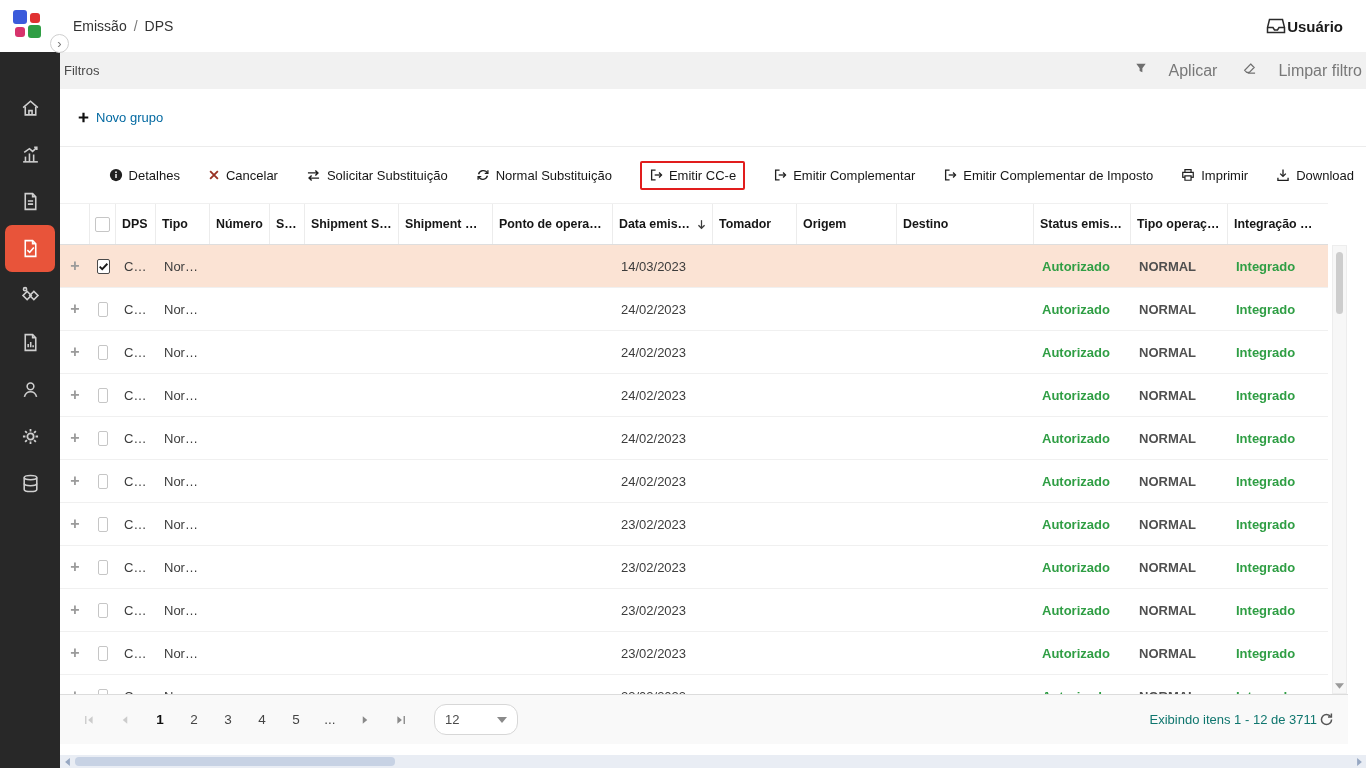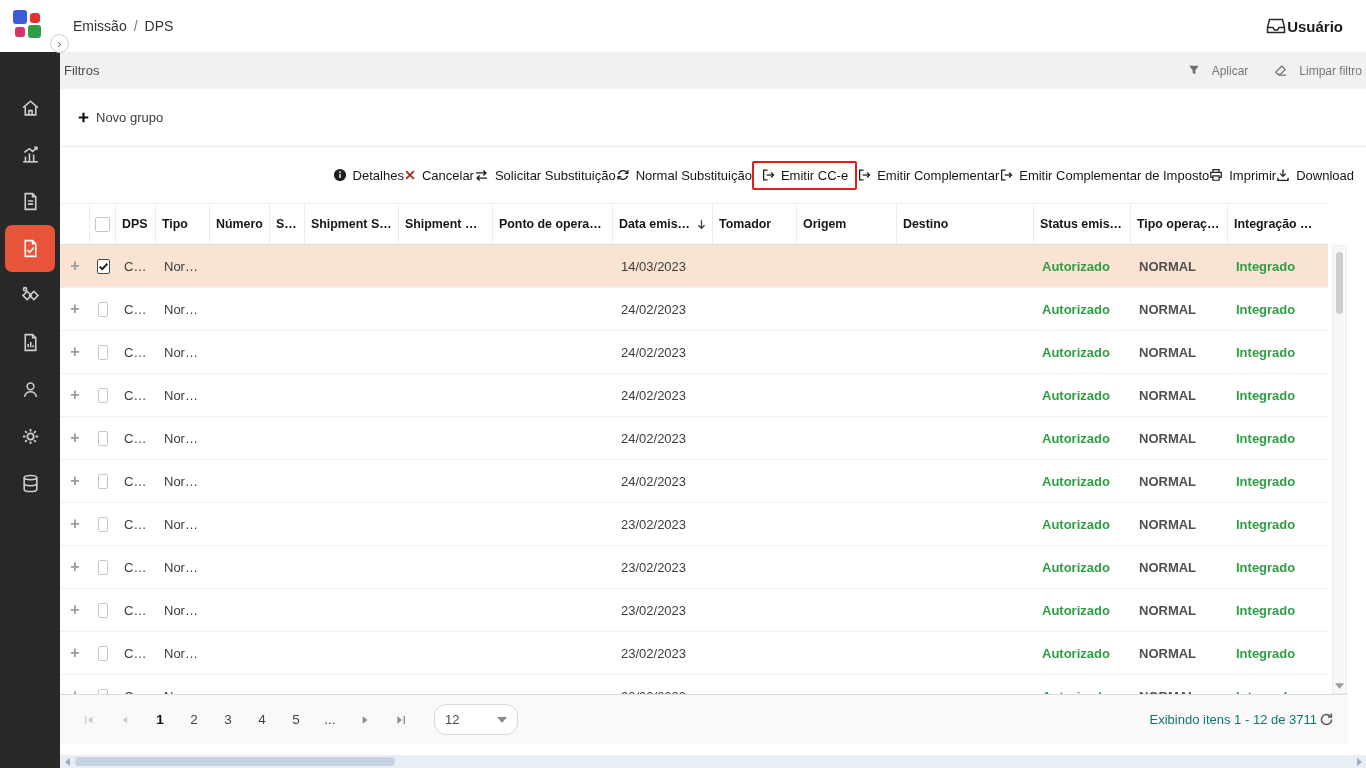--- a/index.html
+++ b/index.html
@@ -30,28 +30,28 @@
   
   .sidebar{position:absolute;left:0;top:52px;bottom:0;width:60px;background:#282828;z-index:1;display:flex;flex-direction:column;padding-top:32px}
   .sb-item{height:47px;display:flex;align-items:center;justify-content:center;color:#cfcfcf;cursor:pointer;flex:none}
   .sb-item.active{background:var(--c-active);color:#fff;border-radius:7px;margin:0 5px}
   .toggle-btn{position:absolute;left:50px;top:34px;width:19px;height:19px;border-radius:50%;background:#fff;border:1px solid #cfcfcf;color:#777;font-size:13px;line-height:16px;text-align:center;z-index:4;padding:0;cursor:pointer}
 
   
   .filters-bar{position:absolute;left:60px;top:52px;right:0;height:37px;background:#f1f1f1;display:flex;align-items:center;padding:0 4px}
   .filters-title{font-size:13px;color:#4a4a4a}
   .filters-actions{margin-left:auto;display:flex;gap:26px;align-items:center}
-  .filter-btn{display:flex;align-items:flex-start;gap:12px;background:none;border:none;color:#787878;font-size:12px;cursor:pointer;padding:0}
+  .filter-btn{display:flex;align-items:flex-start;gap:22px;background:none;border:none;color:#787878;font-size:16px;cursor:pointer;padding:0}
 
   
   .group-row{position:absolute;left:60px;top:89px;right:0;height:58px;display:flex;align-items:center;padding:0 18px;border-bottom:1px solid #ececec;background:#fff}
-  .new-group-btn{display:flex;align-items:center;gap:7px;background:none;border:none;font-size:13px;color:#404040;cursor:pointer;padding:0}
-
-  
-  .toolbar-row{position:absolute;left:60px;top:147px;right:0;height:56px;display:flex;align-items:center;justify-content:flex-end;gap:0;padding-right:12px;background:#fff}
+  .new-group-btn{display:flex;align-items:center;gap:7px;background:none;border:none;font-size:13px;color:#0369a1;cursor:pointer;padding:0}
+
+  
+  .toolbar-row{position:absolute;left:60px;top:147px;right:0;height:56px;display:flex;align-items:center;justify-content:flex-end;gap:28px;padding-right:12px;background:#fff}
   .tb-btn{display:flex;align-items:center;gap:6px;background:none;border:none;font-size:13px;color:#161616;cursor:pointer;padding:0;white-space:nowrap}
   .tb-btn.highlighted{border:2px solid var(--c-red);padding:5px 7px;border-radius:2px}
 
   
   .table-wrap{position:absolute;left:60px;top:203px;width:1268px;height:491px;overflow:hidden;background:#fff}
   .thead{display:grid;height:42px;border-top:1px solid #f0f0f0;border-bottom:1px solid #dedede;align-items:center;font-weight:bold;font-size:12.4px;color:#161616}
   .th{padding:0 6px;white-space:nowrap;overflow:hidden;display:flex;align-items:center;gap:3px;height:100%;border-right:1px solid #ececec}
   .th:last-child{border-right:none}
   .th-label{overflow:hidden;text-overflow:ellipsis;white-space:nowrap}
   .th-check,.td-check{justify-content:center;display:flex;align-items:center;padding:0}

